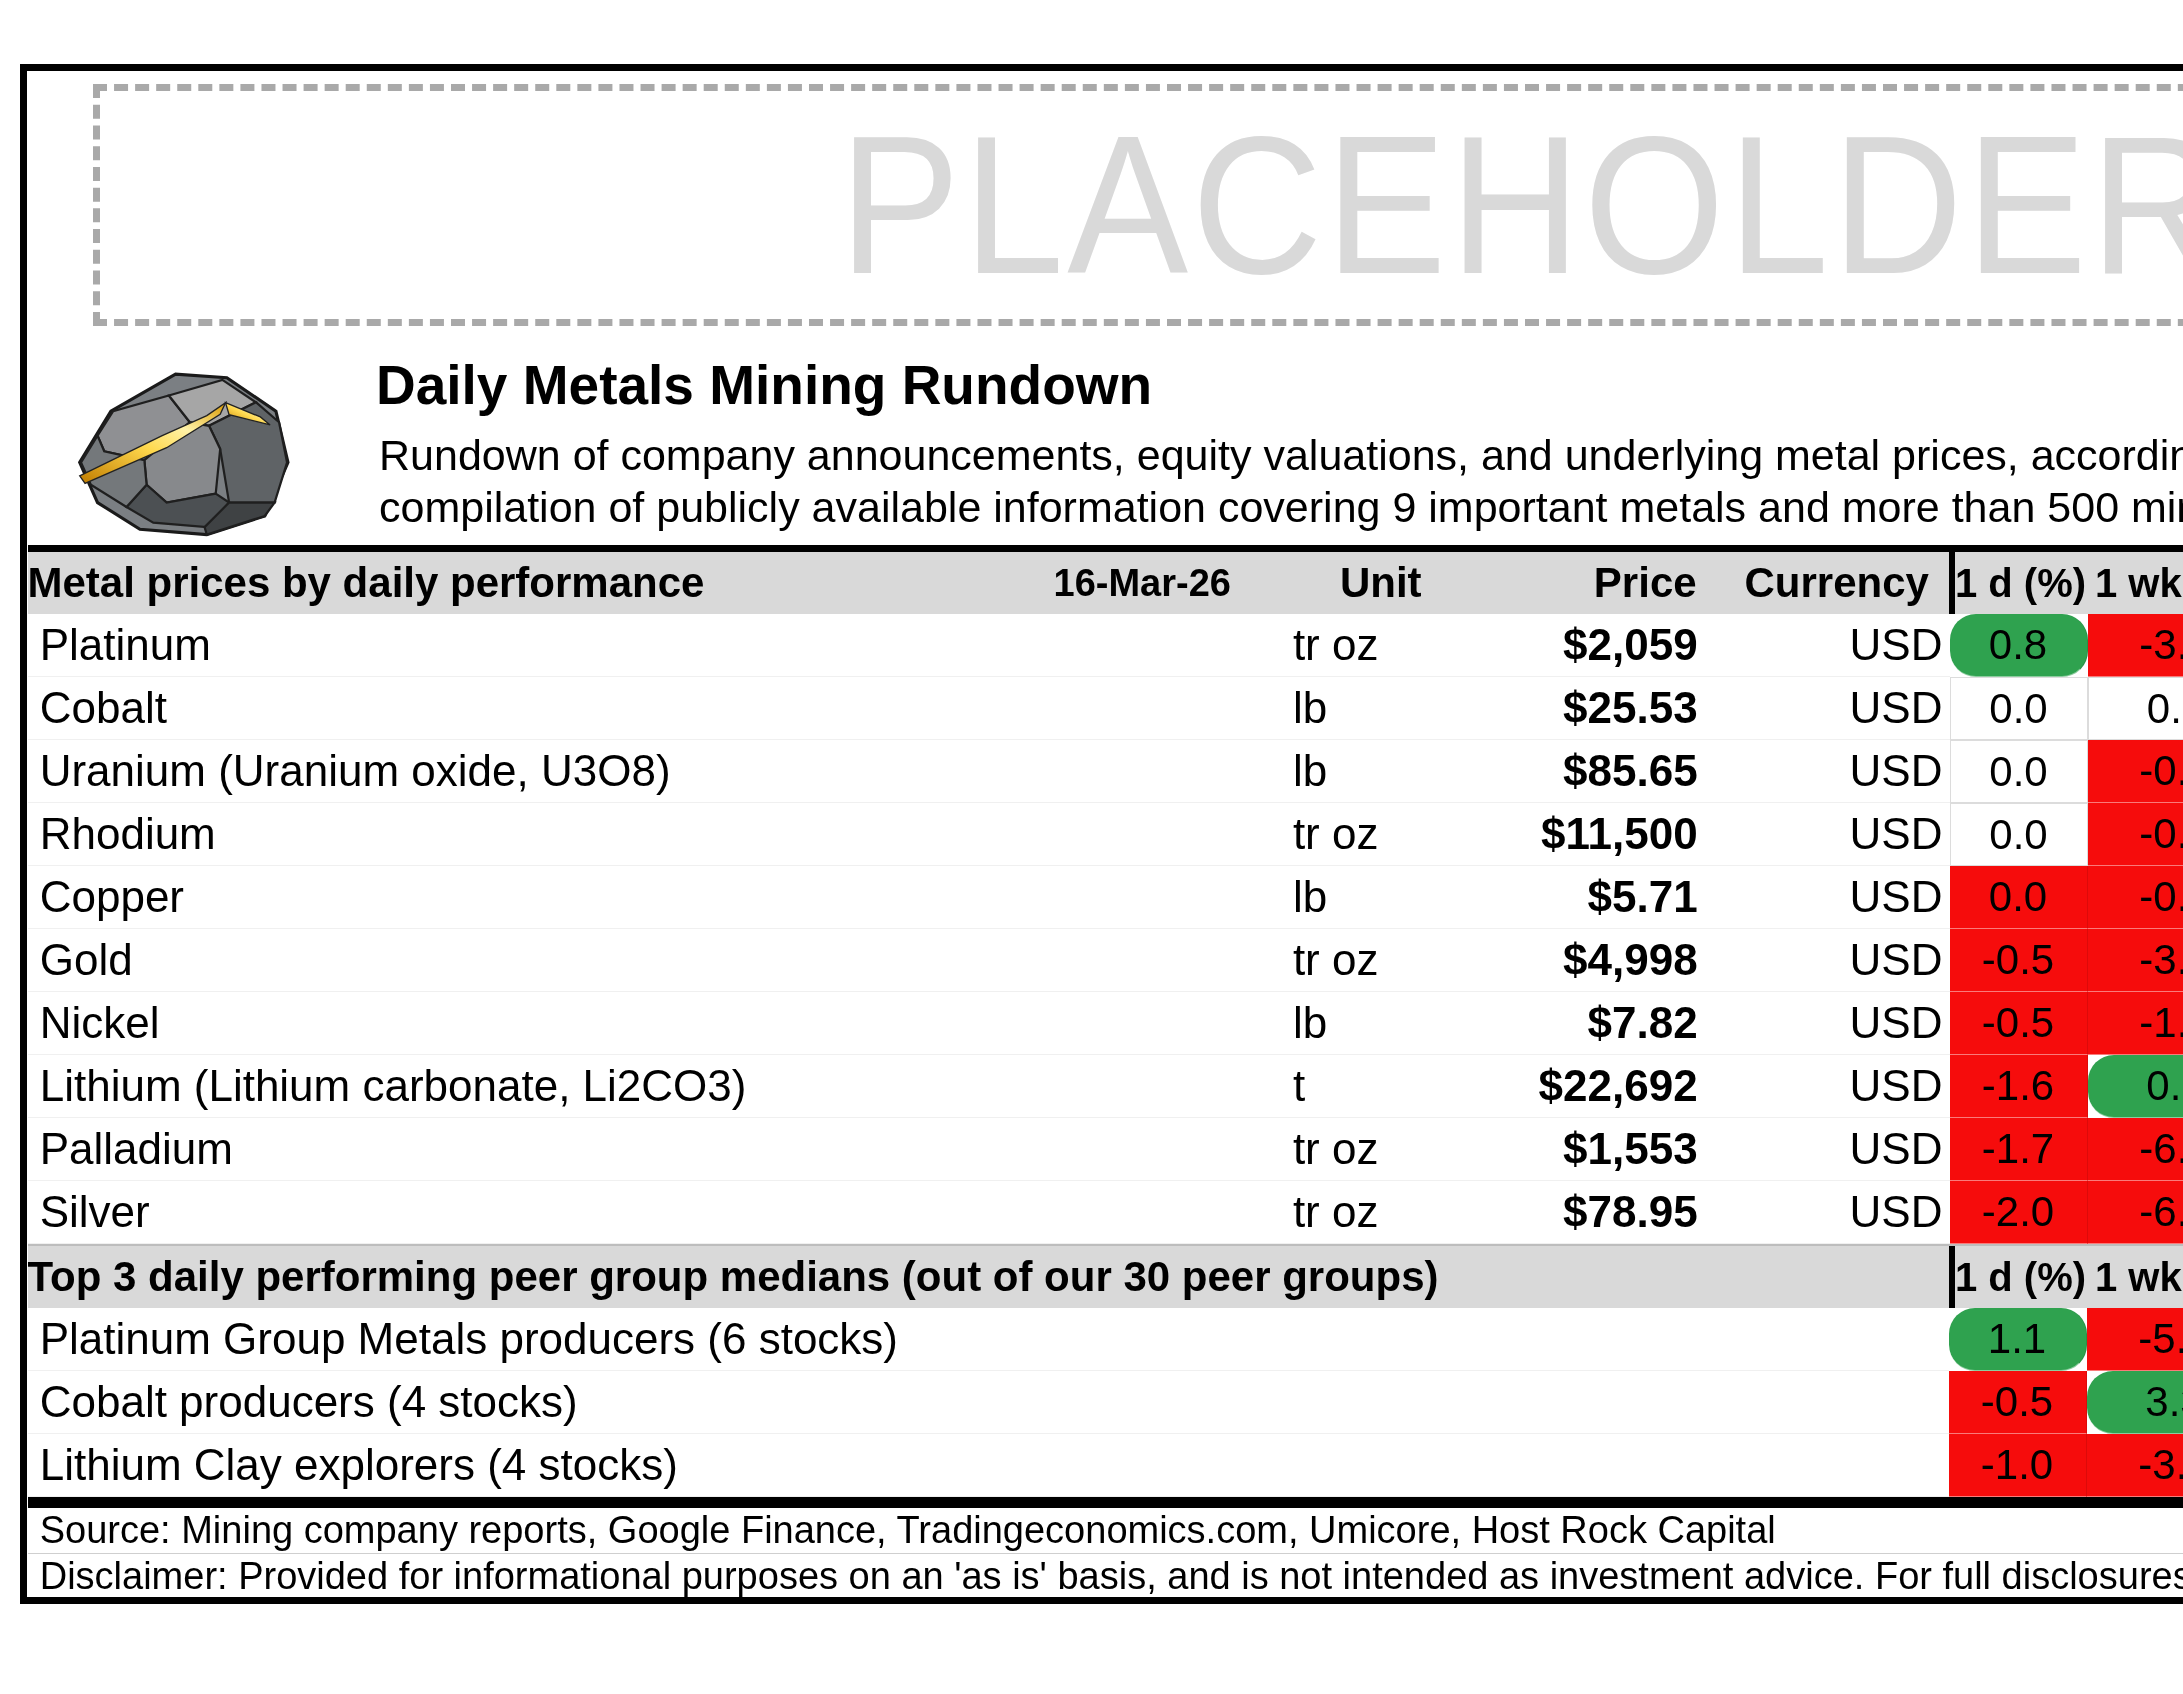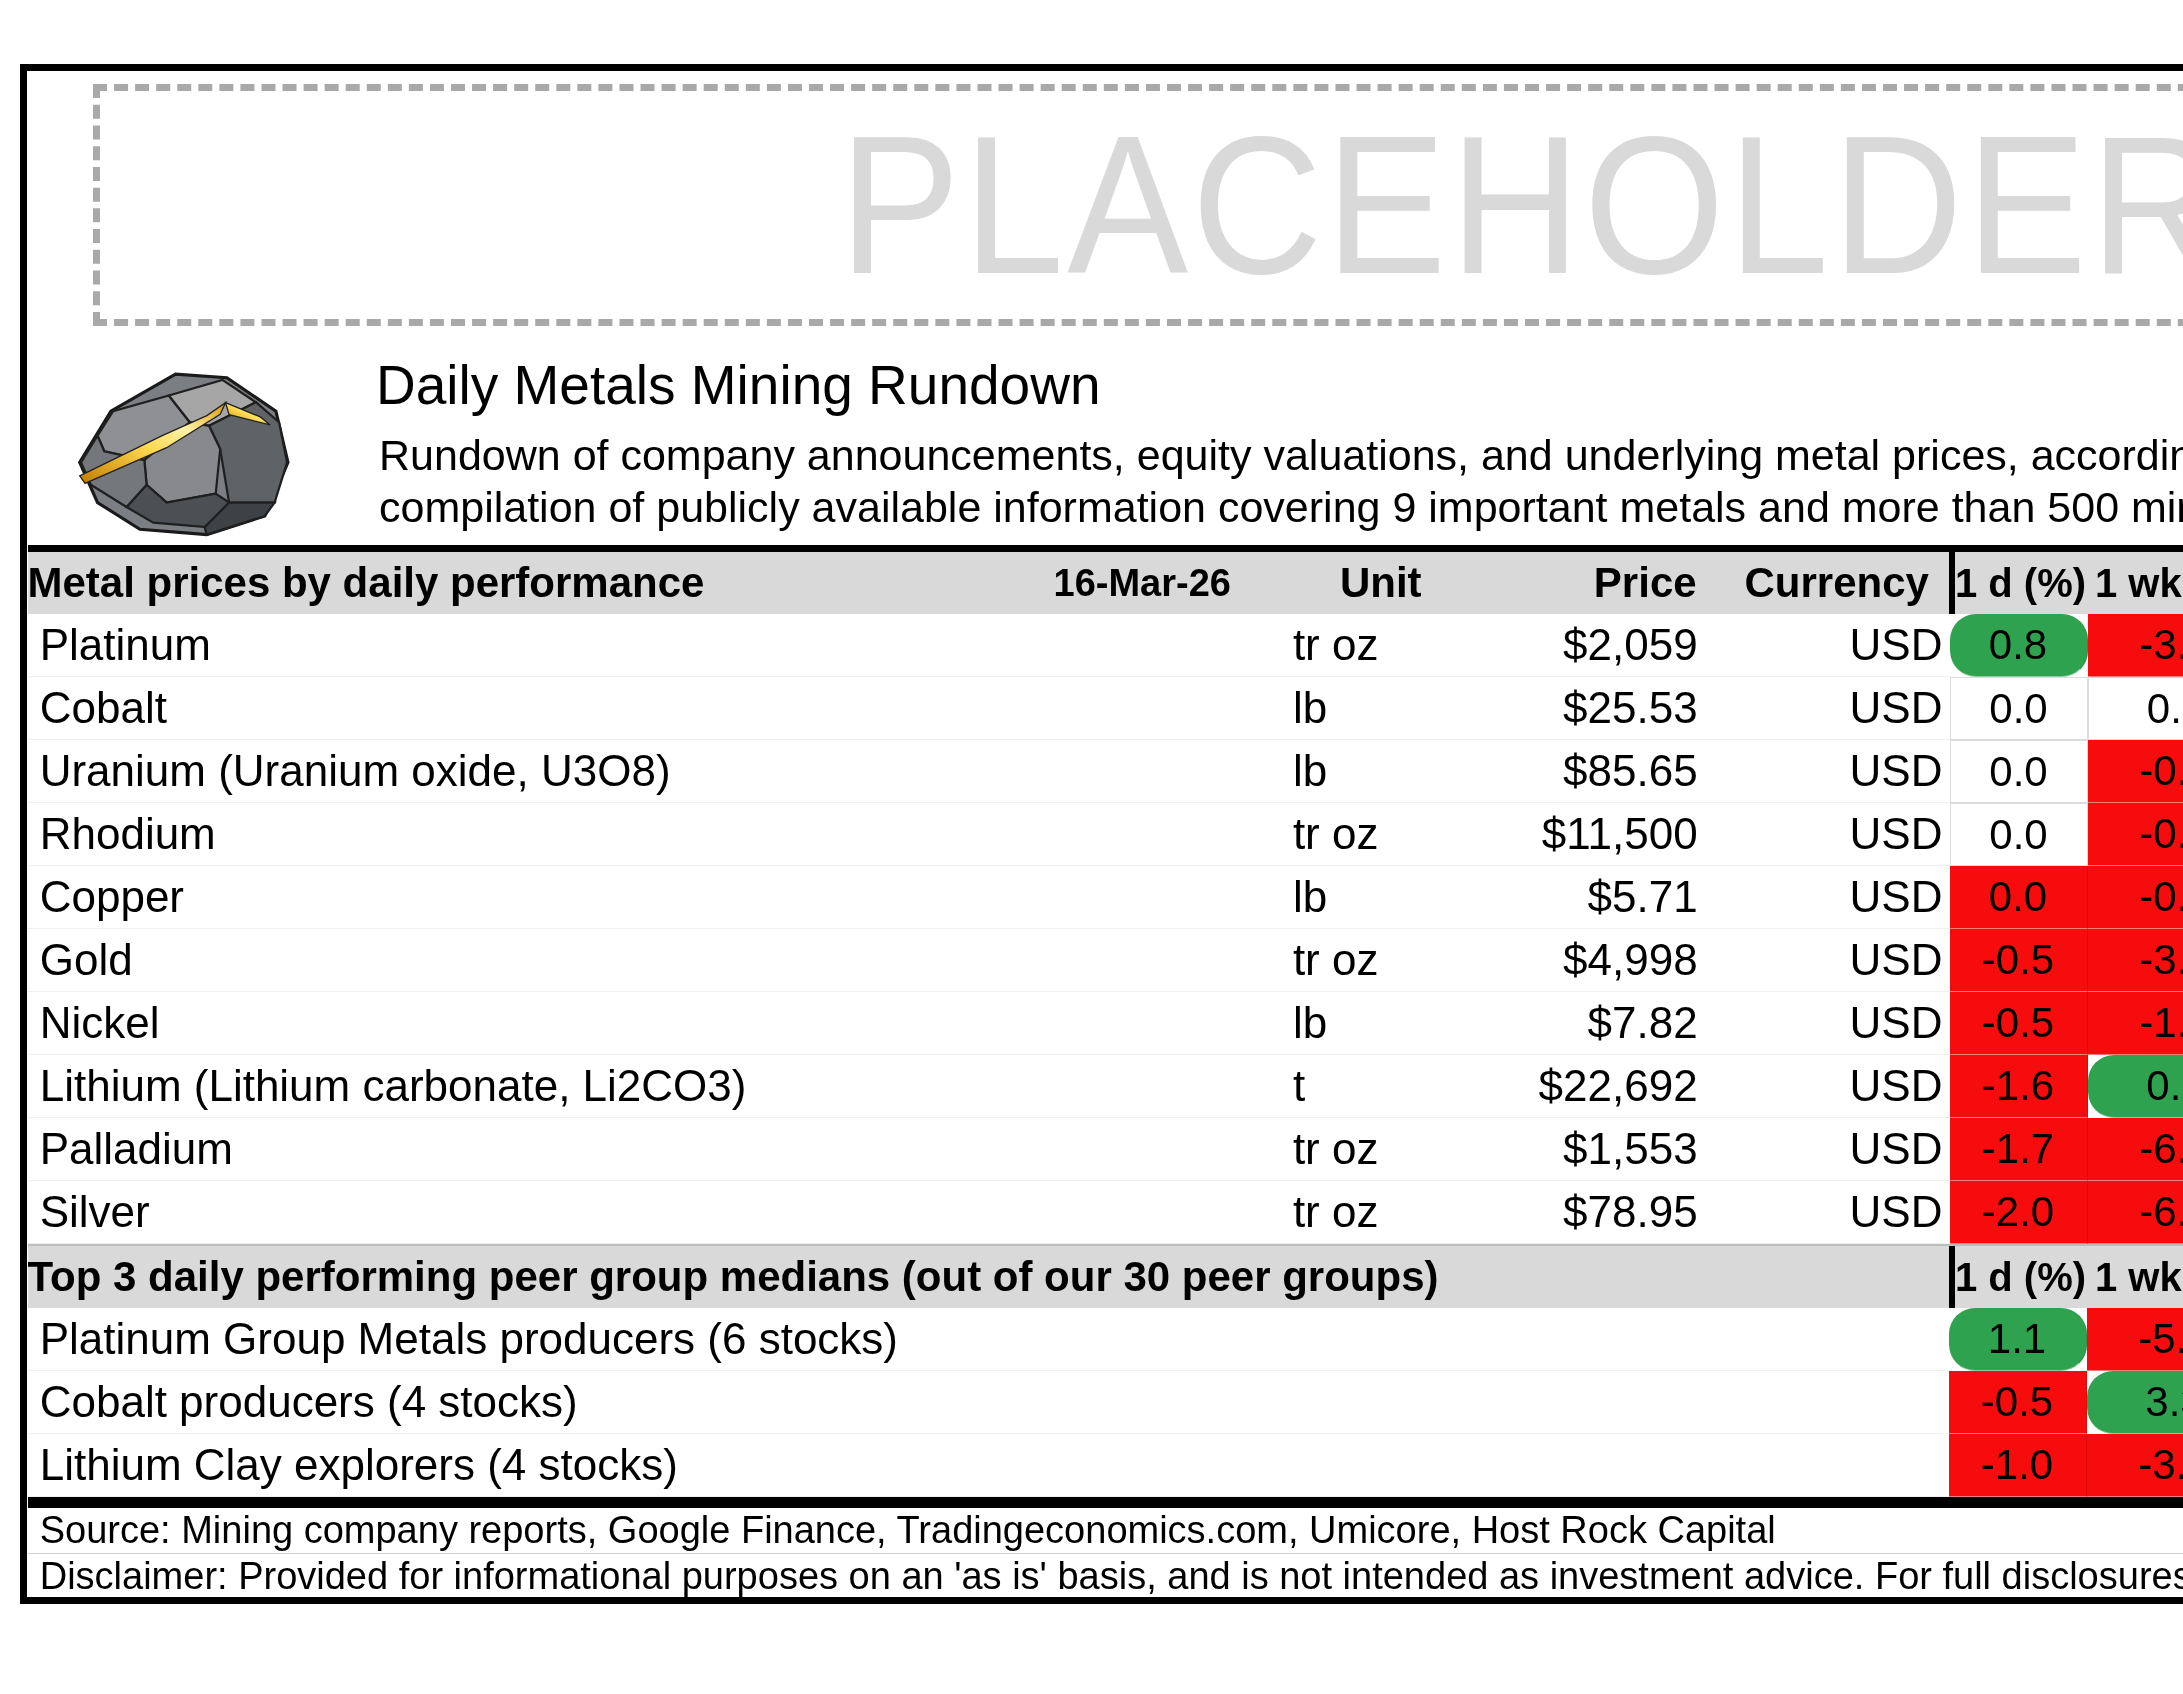--- a/index.html
+++ b/index.html
@@ -10,21 +10,21 @@
                 border:7.9px solid #000; box-sizing:border-box; background:#fff; }
 
   .dashed-box { position:absolute; left:93px; top:84px; width:2878px; height:242px;
                 border:7px dashed var(--dashgray); box-sizing:border-box;
                 display:flex; align-items:center; justify-content:center; }
   .ph-text { font-size:197px; line-height:1; color:var(--phgray); letter-spacing:3.5px;
              display:inline-block; transform:scaleX(0.92); white-space:nowrap; font-weight:400; }
 
   .logo { position:absolute; left:73px; top:368px; width:223px; height:171px; }
 
-  .title { position:absolute; left:376px; top:353px; font-size:55px; font-weight:400; }
+  .title { position:absolute; left:376px; top:353px; font-size:55px; font-weight:700; }
   .subtitle { position:absolute; left:379px; top:429px; font-size:43px; line-height:52px; }
 
   .rundown-table { position:absolute; left:27.5px; top:545px; width:2950px; }
 
   .band, .pband { background:var(--hdrgray); border-top:7.9px solid #000; height:62px;
                   display:grid; align-items:center; font-weight:700; box-sizing:content-box; }
   .band  { grid-template-columns:1026px 194px 40px 175px 242px 244px 138px 177px 192px 190px 177px 155px; }
   .pband { grid-template-columns:1921px 138px 177px 192px 190px 177px 155px; border-top:2.6px solid #bdbdbd; height:62px; }
 
   .h-title { font-size:42px; padding-left:0; white-space:nowrap; }
@@ -34,21 +34,21 @@
   .h-curr  { font-size:42px; text-align:right; padding-right:19.6px; }
   .h-perf  { font-size:40px; text-align:center; align-self:stretch; display:flex; align-items:center; justify-content:center; }
   .h-perf.first { border-left:6.1px solid #000; }
 
   .trow { display:grid; grid-template-columns:1261px 175px 242px 244px 138px 177px 192px 190px 177px 155px; height:63px; }
   .prow { display:grid; grid-template-columns:1921px 138px 177px 192px 190px 177px 155px; height:63px; }
 
   .cell { display:flex; align-items:center; font-size:44px; box-sizing:border-box; }
   .c-name  { padding-left:12.2px; border-bottom:1.3px solid #f0f0f0; white-space:nowrap; }
   .c-unit  { padding-left:4.4px; border-bottom:1.3px solid #f0f0f0; }
-  .c-price { justify-content:flex-end; padding-right:7.9px; font-weight:400; border-bottom:1.3px solid #f0f0f0; }
+  .c-price { justify-content:flex-end; padding-right:7.9px; font-weight:700; border-bottom:1.3px solid #f0f0f0; }
   .c-curr  { justify-content:flex-end; padding-right:7px; border-bottom:1.3px solid #f0f0f0; }
   .c-num   { justify-content:center; font-size:42px;
              border-right:1.7px solid rgba(0,0,0,0.10); border-bottom:1.7px solid rgba(255,255,255,0.45); }
   .c-g { background:var(--green);border-radius:26px; }
   .c-r { background:var(--red); }
   .c-w { background:#fff; border:1.3px solid #dcdcdc; }
 
   .rule { height:11.4px; background:#000; }
   .src-row  { height:45px; display:flex; align-items:center; font-size:38px; padding-left:12.2px;
               border-bottom:1.7px solid #cfcfcf; white-space:nowrap; }

